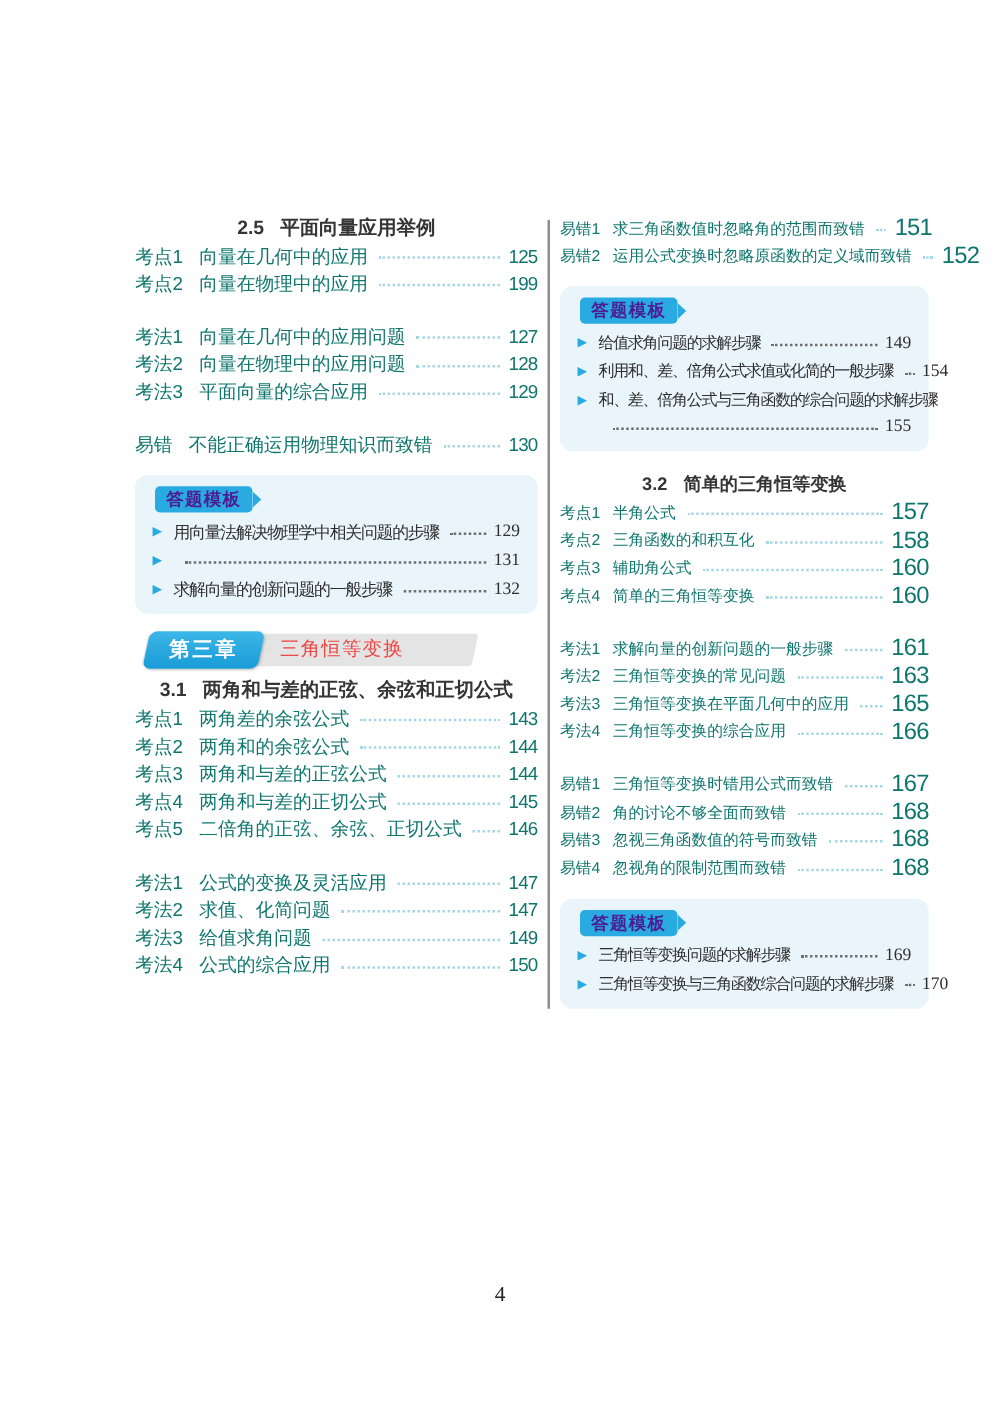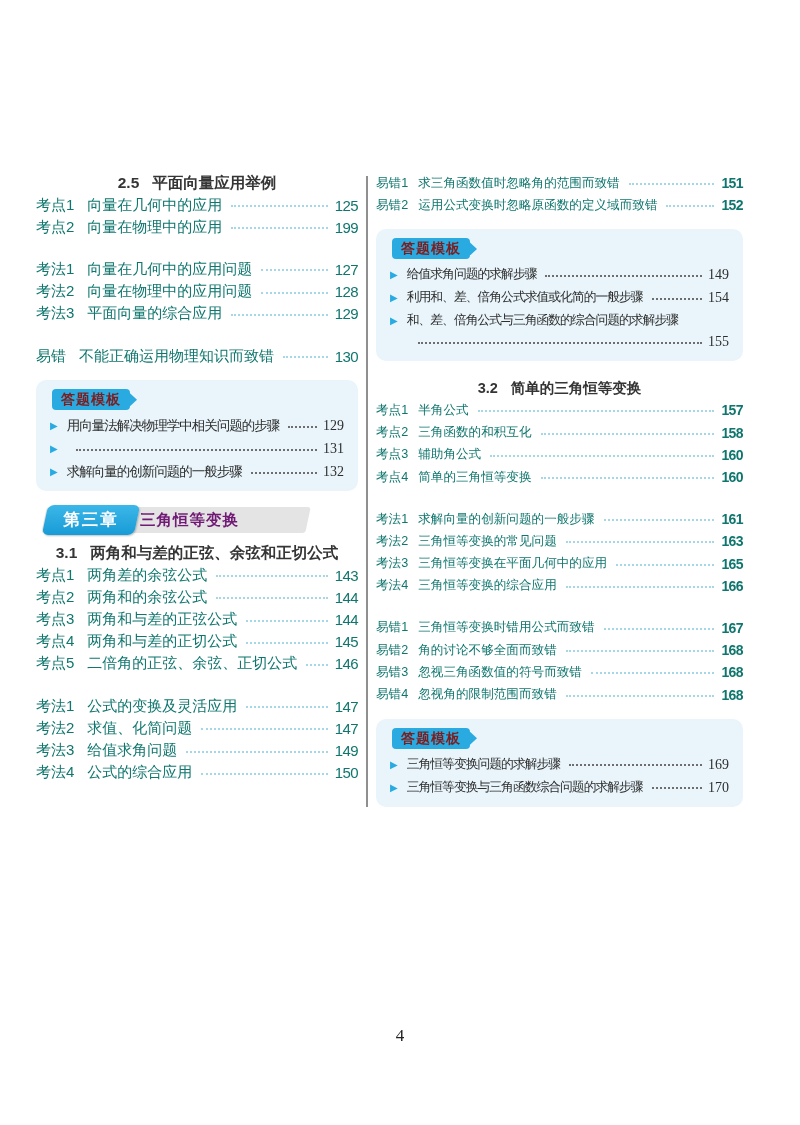--- a/index.html
+++ b/index.html
@@ -2,21 +2,21 @@
 <html><head>
 <meta charset="utf-8">
 <style>
   html,body{margin:0;padding:0;}
   body{
     width:800px;height:1125px;background:#ffffff;position:relative;
     font-family:"Liberation Sans",sans-serif;color:#3d3d3d;overflow:hidden;
   }
   .columns{
     display:flex;align-items:stretch;
-    padding:172px 57px 0 36px;box-sizing:border-box;
+    padding:172px 57px 0 108px;box-sizing:border-box;
   }
   .col{min-width:0;}
   .col-left{width:322px;flex:none;}
   .divider{width:2px;background:#8f8f8f;margin:4px 8px 0 8px;flex:none;}
   .col-right{flex:1;}
 
   
   .sec-heading{
     text-align:center;font-weight:bold;font-size:15.5px;color:#353535;
     height:22px;line-height:22px;margin-top:16px;white-space:nowrap;
@@ -29,30 +29,30 @@
   
   .entry-group{margin-top:20px;}
   .col > .entry-group:first-child{margin-top:0;}
   .toc-row{display:flex;align-items:center;height:22.2px;font-size:15px;color:#0f766e;}
   .row-label{flex:none;margin-right:13px;white-space:nowrap;}
   .row-title{flex:none;white-space:nowrap;}
   .leader{flex:1;min-width:8px;height:0;border-bottom:2px dotted #a5d7e8;margin:2px 7px 0 9px;}
   .row-page{flex:none;white-space:nowrap;font-size:15px;letter-spacing:-0.6px;}
   .col-right .toc-row{font-size:12.6px;}
   .col-right .row-label{margin-right:10px;}
-  .col-right .row-page{font-size:14px;font-weight:bold;}
+  .col-right .row-page{font-size:19px;}
 
   
   .tpl-box{
     margin-top:13px;background:#e9f5fb;border-radius:10px;
     padding:9px 14px 11px 14px;
   }
   .tpl-badge-row{height:22px;margin-left:2px;}
   .tpl-badge{
-    position:relative;display:inline-block;background:#29abe2;color:#7f1d1d;
+    position:relative;display:inline-block;background:#29abe2;color:#4c1d95;
     font-size:14px;font-weight:bold;line-height:21px;padding:0 9px;
     border-radius:4px;letter-spacing:1px;
   }
   .tpl-badge::after{
     content:"";position:absolute;right:-7px;top:4px;width:7px;height:13px;
     background:#29abe2;clip-path:polygon(0 0,100% 50%,0 100%);
   }
   .tpl-item{
     display:flex;align-items:center;margin-top:6px;line-height:17px;
     font-family:"Liberation Serif","DejaVu Serif",serif;
@@ -78,22 +78,22 @@
     position:absolute;left:9px;top:0;width:92px;height:30px;
     background:linear-gradient(180deg,#3cb7e8,#189bd6);
     transform:skewX(-12deg);border-radius:6px;box-shadow:1px 1px 2px rgba(0,0,0,.25);
   }
   .chapter-badge-text{
     position:absolute;left:0;top:0;width:100%;height:100%;
     display:flex;align-items:center;justify-content:center;
     transform:skewX(12deg);color:#ffffff;font-weight:bold;font-size:16.5px;letter-spacing:2px;
   }
   .chapter-title{
-    position:absolute;left:104px;top:0;height:30px;line-height:30px;
-    font-weight:bold;font-size:15.5px;color:#701a75;letter-spacing:1px;white-space:nowrap;
+    position:absolute;left:116px;top:0;height:30px;line-height:30px;
+    font-weight:normal;font-size:15.5px;color:#ef4444;letter-spacing:1px;white-space:nowrap;
   }
 
   .page-number{
     position:absolute;left:0;right:0;top:1026px;text-align:center;
     font-family:"Liberation Serif","DejaVu Serif",serif;font-size:17px;color:#222222;
   }
 </style>
 </head>
 <body>
 

